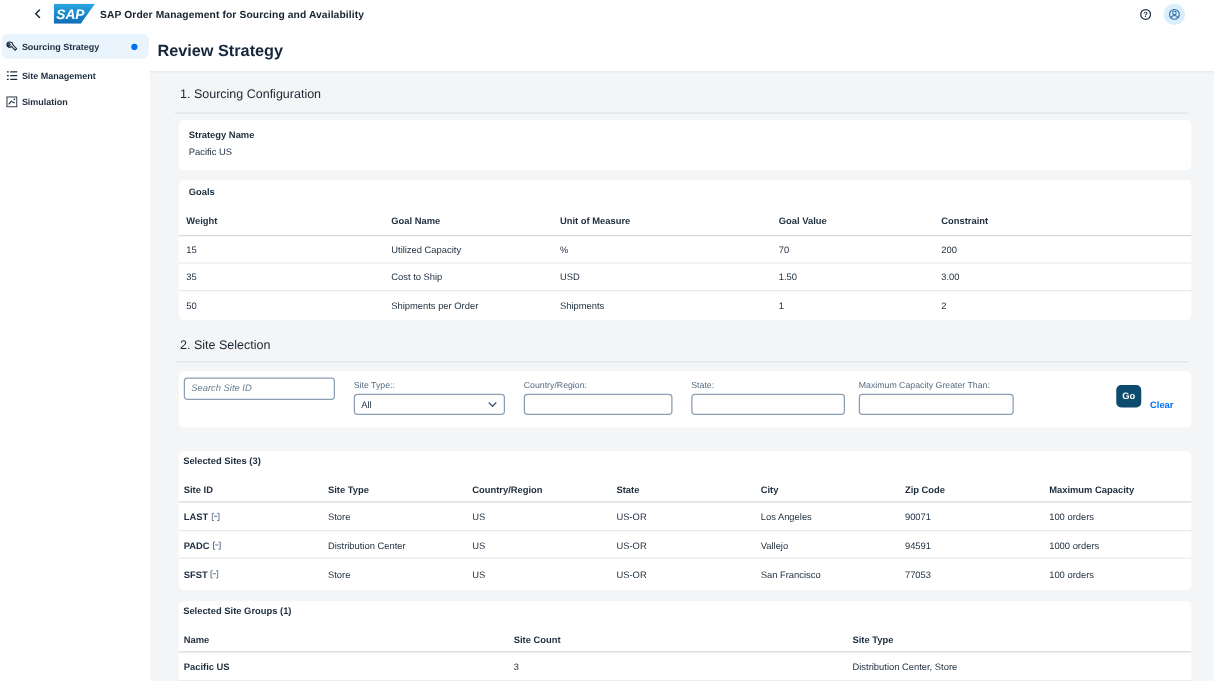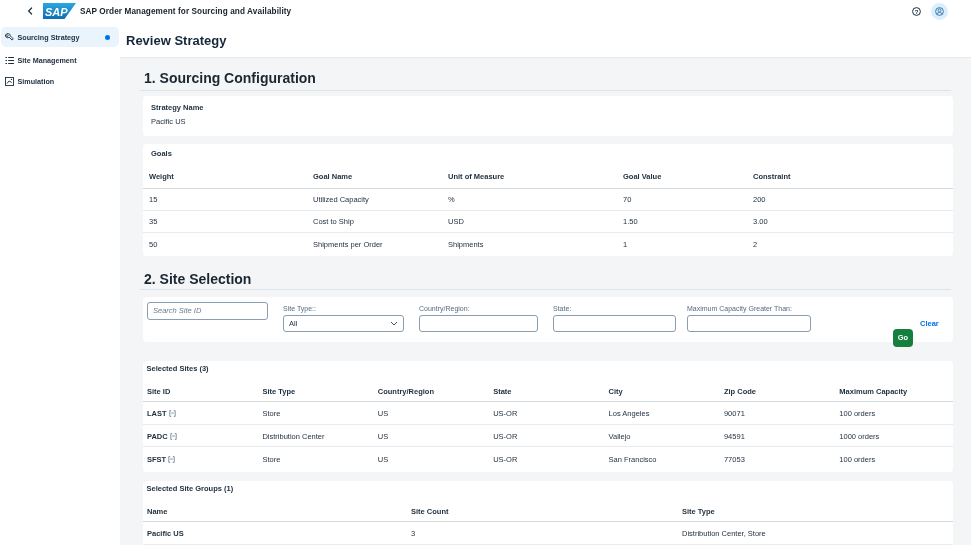--- a/index.html
+++ b/index.html
@@ -16,21 +16,21 @@
 .sidebar { position:absolute; left:0; top:22px; width:120px; height:523px; background:#fff; }
 .navitem { position:absolute; left:1px; width:118px; height:20px; border-radius:5px;
   display:flex; align-items:center; font-size:7.2px; font-weight:bold; color:#1d2d3e; }
 .navitem svg { margin-left:4px; margin-right:3.5px; flex:none; }
 .nav-sel { background:#eaf4fd; }
 .navdot { position:absolute; right:9px; top:7.5px; width:5px; height:5px; border-radius:50%; background:#0070f2; }
 .main { position:absolute; left:120px; top:22px; width:851px; height:523px; }
 .pgtitle { position:absolute; left:6px; top:11px; font-size:13px; font-weight:bold; color:#14273c; }
 .content { position:absolute; left:0; top:35px; width:851px; height:488px;
   background:#f4f5f6; border-top:1px solid #e6e9eb; }
-.sechead { position:absolute; left:24px; font-size:14px; font-weight:bold; color:#1b2633; }
+.sechead { position:absolute; left:24px; font-size:10px; font-weight:normal; color:#1b2633; }
 .secdiv { position:absolute; left:20px; width:811px; border-top:1px solid #dfe3e7; }
 .card { position:absolute; left:23px; width:810px; background:#fff; border-radius:4px; }
 .cardlabel { font-size:7.5px; font-weight:bold; color:#1d2d3e; }
 .trow { display:flex; align-items:center; }
 .cell { padding-left:6px; font-size:7.5px; white-space:nowrap; overflow:hidden; }
 .hcell { font-weight:bold; }
 .flabel { position:absolute; font-size:7px; color:#556b82; }
 .finput { position:absolute; height:17.5px; background:#fff; border:1px solid #8a9eb3;
   border-radius:3px; font-size:7.5px; display:flex; align-items:center; padding-left:5px; }
 .goalcols .cell:nth-child(1){width:164px;}
@@ -161,21 +161,21 @@
           <svg width="8" height="5" viewBox="0 0 8 5">
             <path d="M1 1 L4 4 L7 1" stroke="#3e566e" stroke-width="1" fill="none"></path>
           </svg>
         </div>
       <div class="flabel" style="left:276px; top:8px;">Country/Region:</div>
       <div class="finput" style="left:276px; top:17.5px; width:119px;"></div>
       <div class="flabel" style="left:410px; top:8px;">State:</div>
       <div class="finput" style="left:410px; top:17.5px; width:123px;"></div>
       <div class="flabel" style="left:544px; top:8px;">Maximum Capacity Greater Than:</div>
       <div class="finput" style="left:544px; top:17.5px; width:124px;"></div>
-      <div style="position:absolute; left:750px; top:32px; width:20px; height:17.5px; background:#15803d; border-radius:4px; color:#fff; font-size:7.5px; font-weight:bold; display:flex; align-items:center; justify-content:center;">Go</div>
+      <div style="position:absolute; left:750px; top:11px; width:20px; height:17.5px; background:#0c4a6e; border-radius:4px; color:#fff; font-size:7.5px; font-weight:bold; display:flex; align-items:center; justify-content:center;">Go</div>
       <div style="position:absolute; left:777px; top:17.5px; height:17.5px; display:flex; align-items:center; color:#0070f2; font-size:7.5px; font-weight:bold;">Clear</div>
     </div>
 
     <div class="card" style="top:303px; height:111px;">
       <div class="cardlabel" style="padding:3px 0 0 3.5px; height:17px;">Selected Sites (3)</div>
       <div class="trow sitecols" style="height:24px; padding-top:3px; border-bottom:1px solid #d5dadd;">
         <div class="cell hcell">Site ID</div>
           <div class="cell hcell">Site Type</div>
           <div class="cell hcell">Country/Region</div>
           <div class="cell hcell">State</div>

